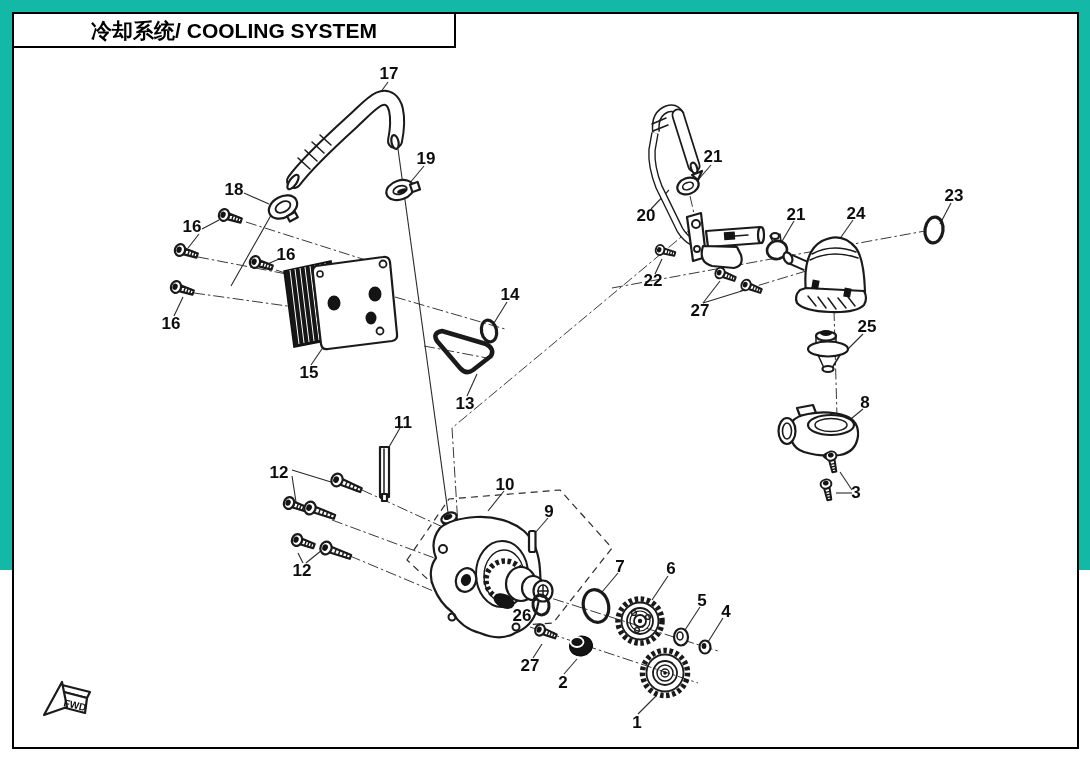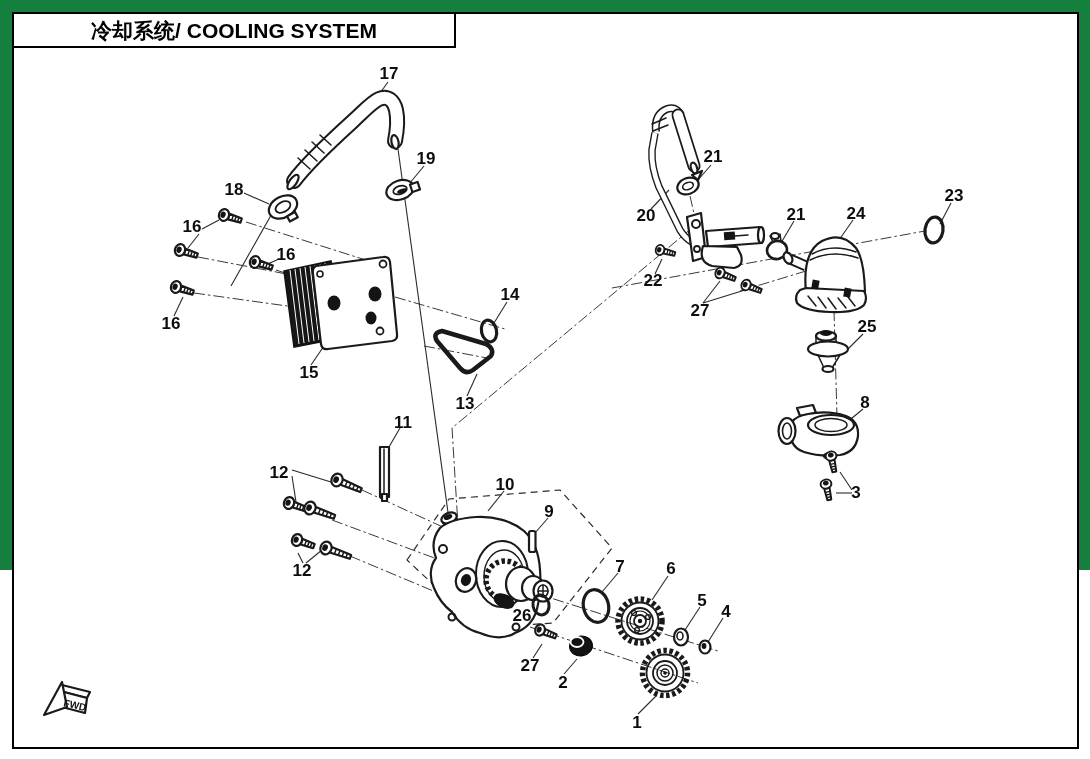--- a/index.html
+++ b/index.html
@@ -1,17 +1,17 @@
 <!DOCTYPE html>
 <html><head>
 <meta charset="utf-8">
 <style>
   html,body{margin:0;padding:0;background:#ffffff;}
   body{width:1090px;height:759px;font-family:"Liberation Sans",sans-serif;}
-  #stage{position:relative;width:1090px;height:570px;background:#15803d;}
+  #stage{position:relative;width:1090px;height:570px;background:#14b8a6;}
   svg{position:absolute;left:0;top:0;}
   .outline{fill:#ffffff;stroke:#1a1a1a;stroke-width:2.2;stroke-linejoin:round;stroke-linecap:round;}
   .thin{fill:none;stroke:#1a1a1a;stroke-width:1.5;stroke-linecap:round;}
   .leader{fill:none;stroke:#2b2b2b;stroke-width:1.1;}
   .cline{fill:none;stroke:#3a3a3a;stroke-width:1;stroke-dasharray:11 3 2.5 3;}
   .dashed{fill:none;stroke:#2b2b2b;stroke-width:1.2;stroke-dasharray:7 5;}
   .dark{fill:#141414;stroke:none;}
   .plabel{font:bold 17px "Liberation Sans",sans-serif;fill:#0d0d0d;text-anchor:middle;}
   .title-text{font:bold 21px "Liberation Sans",sans-serif;fill:#000;text-anchor:middle;}
   .fwd-text{font:bold 10px "Liberation Sans",sans-serif;fill:#111;}

